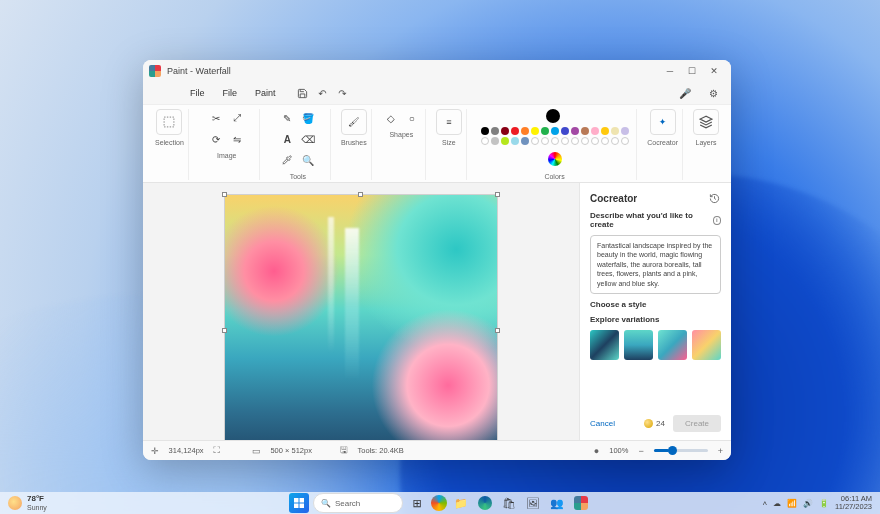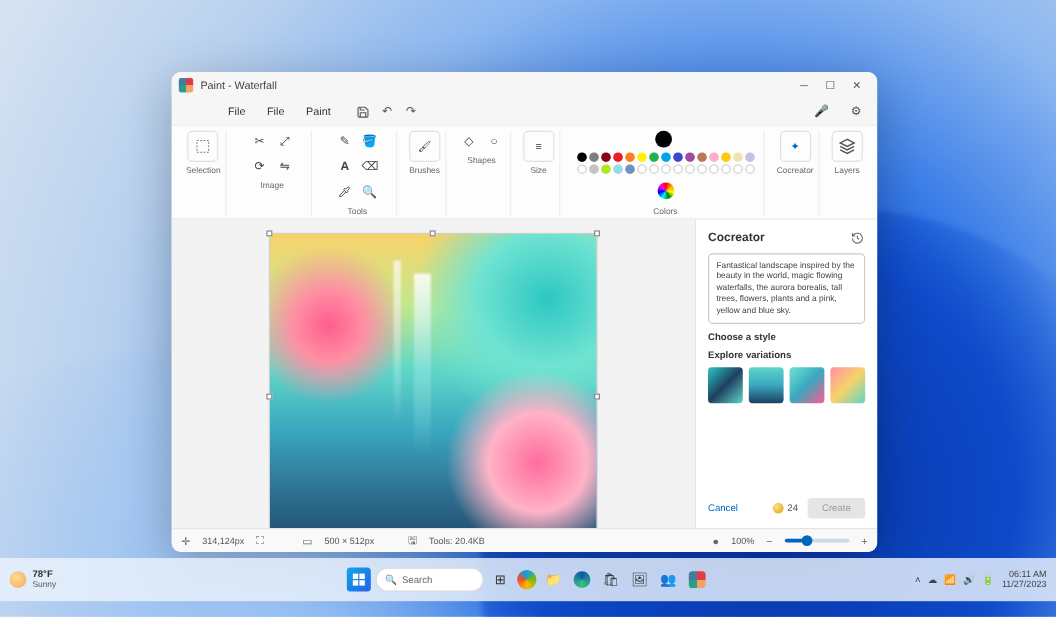--- a/index.html
+++ b/index.html
@@ -96,21 +96,21 @@
 
   
   .status{ height:20px; border-top:1px solid #e4e4e4; background:#f9f9f9; display:flex; align-items:center; padding:0 8px; gap:10px; font-size:7.5px; color:#555;}
   .status .sp{flex:1;}
   .status .ic{font-size:9px;color:#666;}
   .zoom-slider{ width:54px;height:3px;background:#cfd8e3;border-radius:2px;position:relative;}
   .zoom-slider::before{content:"";position:absolute;left:0;top:0;height:100%;width:28%;background:#0067c0;border-radius:2px;}
   .zoom-slider::after{content:"";position:absolute;left:26%;top:-3px;width:9px;height:9px;background:#0067c0;border-radius:50%;}
 
   
-  .taskbar{ position:absolute; left:0; right:0; bottom:13px; height:36px;
+  .taskbar{ position:absolute; left:0; right:0; bottom:0; height:22px;
     background:rgba(235,243,252,0.82); backdrop-filter:blur(10px);
     display:flex; align-items:center; padding:0 8px; font-size:9px; color:#333;}
   .task-center{ position:absolute; left:50%; transform:translateX(-50%); display:flex; align-items:center; gap:4px;}
   .task-icon{ width:20px;height:20px;border-radius:3px;display:flex;align-items:center;justify-content:center;font-size:11px;}
   .start{ background:linear-gradient(135deg,#0ea5e9,#2563eb);}
   .start svg{width:12px;height:12px;}
   .searchpill{ height:20px; width:90px; background:#fff; border-radius:10px; display:flex; align-items:center; gap:4px; padding:0 7px; font-size:8px; color:#666; border:1px solid #dcdcdc;}
   .tb-right{ margin-left:auto; display:flex; align-items:center; gap:6px; font-size:8px; color:#444;}
   .tb-right .clock{ text-align:right; line-height:1.1; font-size:7.5px;}
   .weather{ display:flex; align-items:center; gap:5px;}
@@ -300,20 +300,24 @@
       <div class="side-head">
         <h3>Cocreator</h3>
         <div class="hist">
           <svg width="11" height="11" viewBox="0 0 24 24" fill="none" stroke="#666" stroke-width="2">
               <path d="M3 12a9 9 0 1 0 3-6.7L3 8"></path>
               <polyline points="3 3 3 8 8 8"></polyline>
               <path d="M12 7v5l3 2"></path>
             </svg>
         </div>
       </div>
+      <div class="side-sub">
+        <span>Describe what you'd like to create</span>
+        <span class="info">i</span>
+      </div>
       <div class="prompt">Fantastical landscape inspired by the beauty in the world, magic flowing waterfalls, the aurora borealis, tall trees, flowers, plants and a pink, yellow and blue sky.</div>
       <div class="side-sub">Choose a style</div>
       <div class="side-sub">Explore variations</div>
       <div class="variations">
         <div class="vth v1"></div>
         <div class="vth v2"></div>
         <div class="vth v3"></div>
         <div class="vth v4"></div>
       </div>
       <div class="side-spacer"></div>

